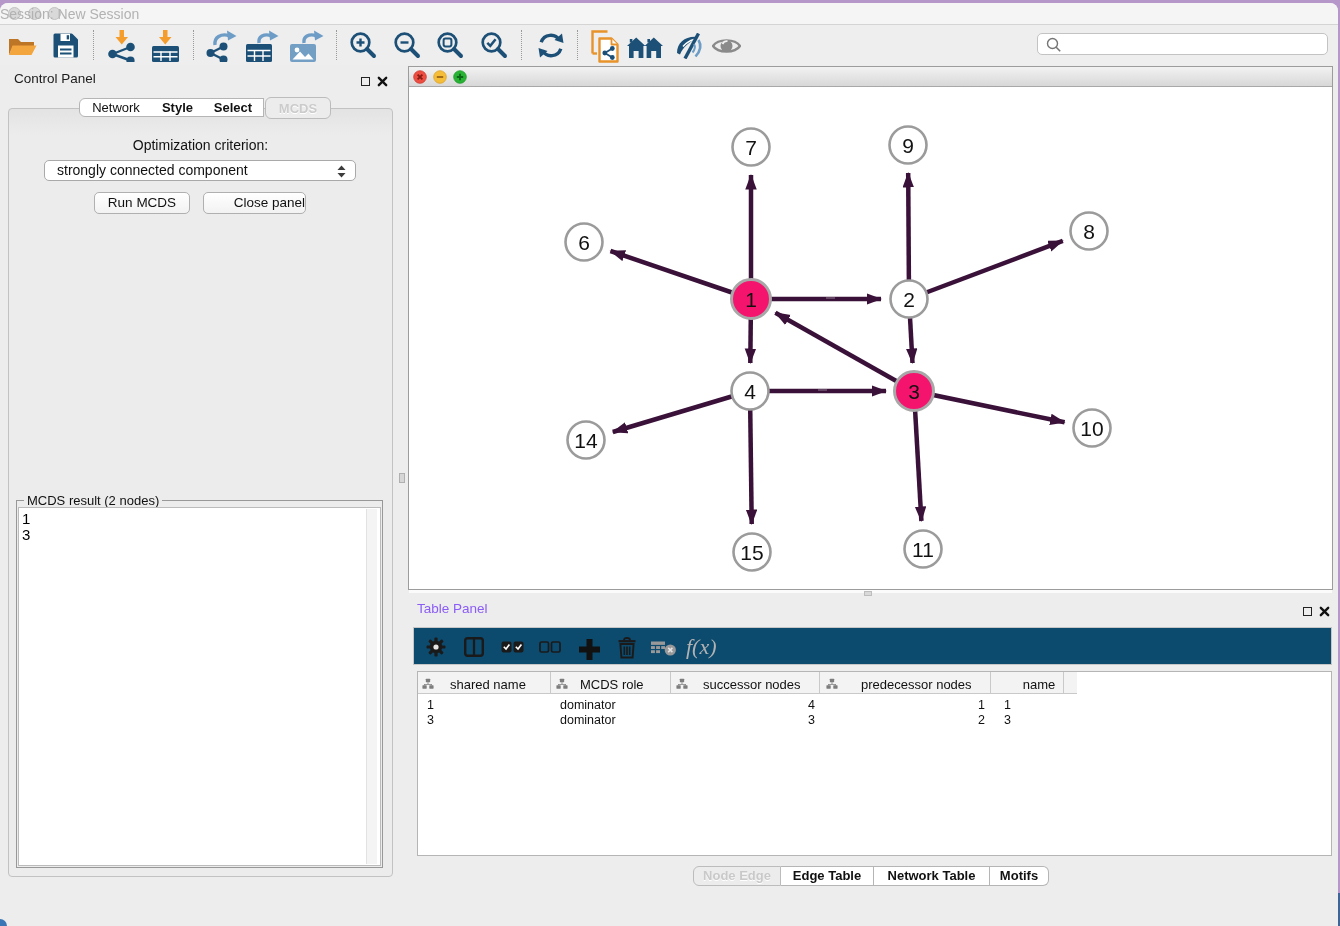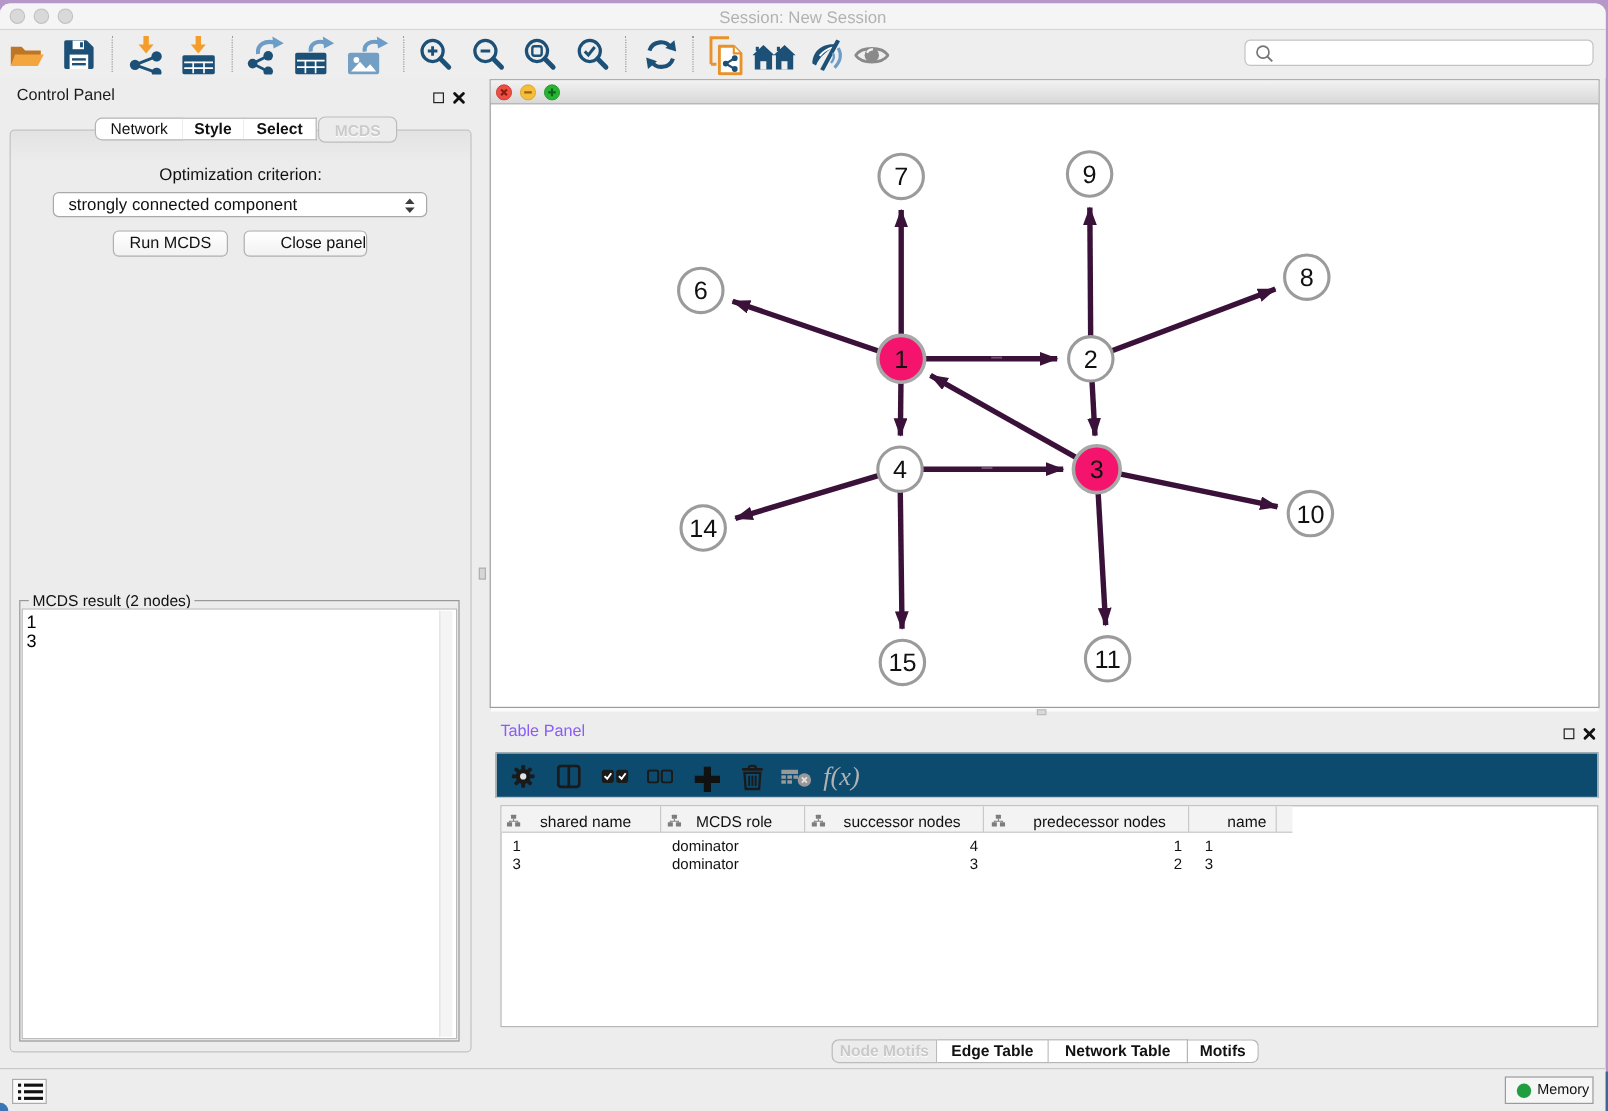--- a/index.html
+++ b/index.html
@@ -3,21 +3,21 @@
 <meta charset="utf-8">
 <style>
   * { margin:0; padding:0; box-sizing:border-box; }
   html,body { width:1340px; height:926px; overflow:hidden; }
   body { background:#b597ca; font-family:"Liberation Sans", sans-serif; position:relative; }
   .abs { position:absolute; }
   #appwin { left:0; top:3px; width:1338px; height:923px; background:#ededed; border-radius:8px 8px 0 0; }
   
   #titlebar { left:0; top:0; width:1338px; height:22px; background:#f5f5f5; border-bottom:1px solid #d4d4d4; border-radius:8px 8px 0 0; }
   .tl-grey { width:13px; height:13px; border-radius:50%; background:#d9d9d9; border:1px solid #c2c2c2; top:4px; }
-  #wintitle { top:3px; left:0; width:1338px; text-align:center; font-size:14px; color:#b2b2b2; }
+  #wintitle { top:3px; left:0; width:1338px; text-align:left; font-size:14px; color:#b2b2b2; }
   
   #toolbar { left:0; top:22px; width:1338px; height:40px; background:#eeeeee; }
   .tsep { top:5px; width:1px; height:30px; border-left:1px dotted #9a9a9a; }
   
   #search { left:1037px; top:8px; width:291px; height:22px; background:#fff; border:1px solid #c3c3c3; border-radius:5px; }
   
   #cp-title { left:14px; top:68px; font-size:13.5px; color:#1c1c1c; }
   .floatbtn { width:9px; height:9px; border:1.5px solid #222; }
   .tabs-w { background:#fff; border:1px solid #b5b5b5; color:#111; }
   #cp-box { left:8px; top:105px; width:385px; height:769px; border:1px solid #c2c2c2; border-radius:4px; background:linear-gradient(#e3e3e3, #ececec 26px); }
@@ -378,38 +378,20 @@
     <div class="td" style="left:142px;top:25.5px;">dominator</div>
     <div class="td" style="left:252px;top:25.5px;width:145px;text-align:right;">4</div>
     <div class="td" style="left:402px;top:25.5px;width:165px;text-align:right;">1</div>
     <div class="td" style="left:586px;top:25.5px;">1</div>
     <div class="td" style="left:9px;top:40.5px;">3</div>
     <div class="td" style="left:142px;top:40.5px;">dominator</div>
     <div class="td" style="left:252px;top:40.5px;width:145px;text-align:right;">3</div>
     <div class="td" style="left:402px;top:40.5px;width:165px;text-align:right;">2</div>
     <div class="td" style="left:586px;top:40.5px;">3</div>
   </div>
-  <div class="abs btab" style="left:693px;width:88px;background:#ececec;border:1px solid #bcbcbc;border-radius:6px 0 0 6px;color:#c9c9c9;text-shadow:0 1px 0 #fff;">Node Motifs</div>
+  <div class="abs btab" style="left:693px;width:88px;background:#ececec;border:1px solid #bcbcbc;border-radius:6px 0 0 6px;color:#c9c9c9;text-shadow:0 1px 0 #fff;">Node Edge</div>
   <div class="abs btab tabs-w" style="left:781px;width:93px;border-left:none;">Edge Table</div>
   <div class="abs btab tabs-w" style="left:874px;width:116px;border-left:none;">Network Table</div>
   <div class="abs btab tabs-w" style="left:990px;width:59px;border-left:none;border-radius:0 6px 6px 0;">Motifs</div>
   <div class="abs" style="left:864px;top:588px;width:8px;height:5px;background:#d9d9d9;border:1px solid #bdbdbd;"></div>
-  <div class="abs" id="statusbar">
-    <div class="abs" id="listbox">
-      <svg class="abs" style="left:4px;top:2px" width="21" height="16" viewBox="0 0 21 16">
-        <g fill="#111">
-          <rect x="0" y="1" width="2.6" height="2.6"></rect>
-            <rect x="5" y="1" width="16" height="2.6"></rect>
-          <rect x="0" y="6.5" width="2.6" height="2.6"></rect>
-            <rect x="5" y="6.5" width="16" height="2.6"></rect>
-          <rect x="0" y="12" width="2.6" height="2.6"></rect>
-            <rect x="5" y="12" width="16" height="2.6"></rect>
-        </g>
-      </svg>
-    </div>
-    <div class="abs" id="membtn">
-      <div class="abs" style="left:9px;top:5px;width:12px;height:12px;border-radius:50%;background:#1e9e3e;"></div>
-      <div class="abs" style="left:26px;top:3px;">Memory</div>
-    </div>
-  </div>
 </div>
 <div class="abs" style="left:1338px;top:893px;width:2px;height:33px;background:#3f6496;"></div>
 <div class="abs" style="left:0;top:919px;width:7px;height:7px;background:#3a76b5;border-radius:0 7px 0 0;"></div>
 
 </body></html>

